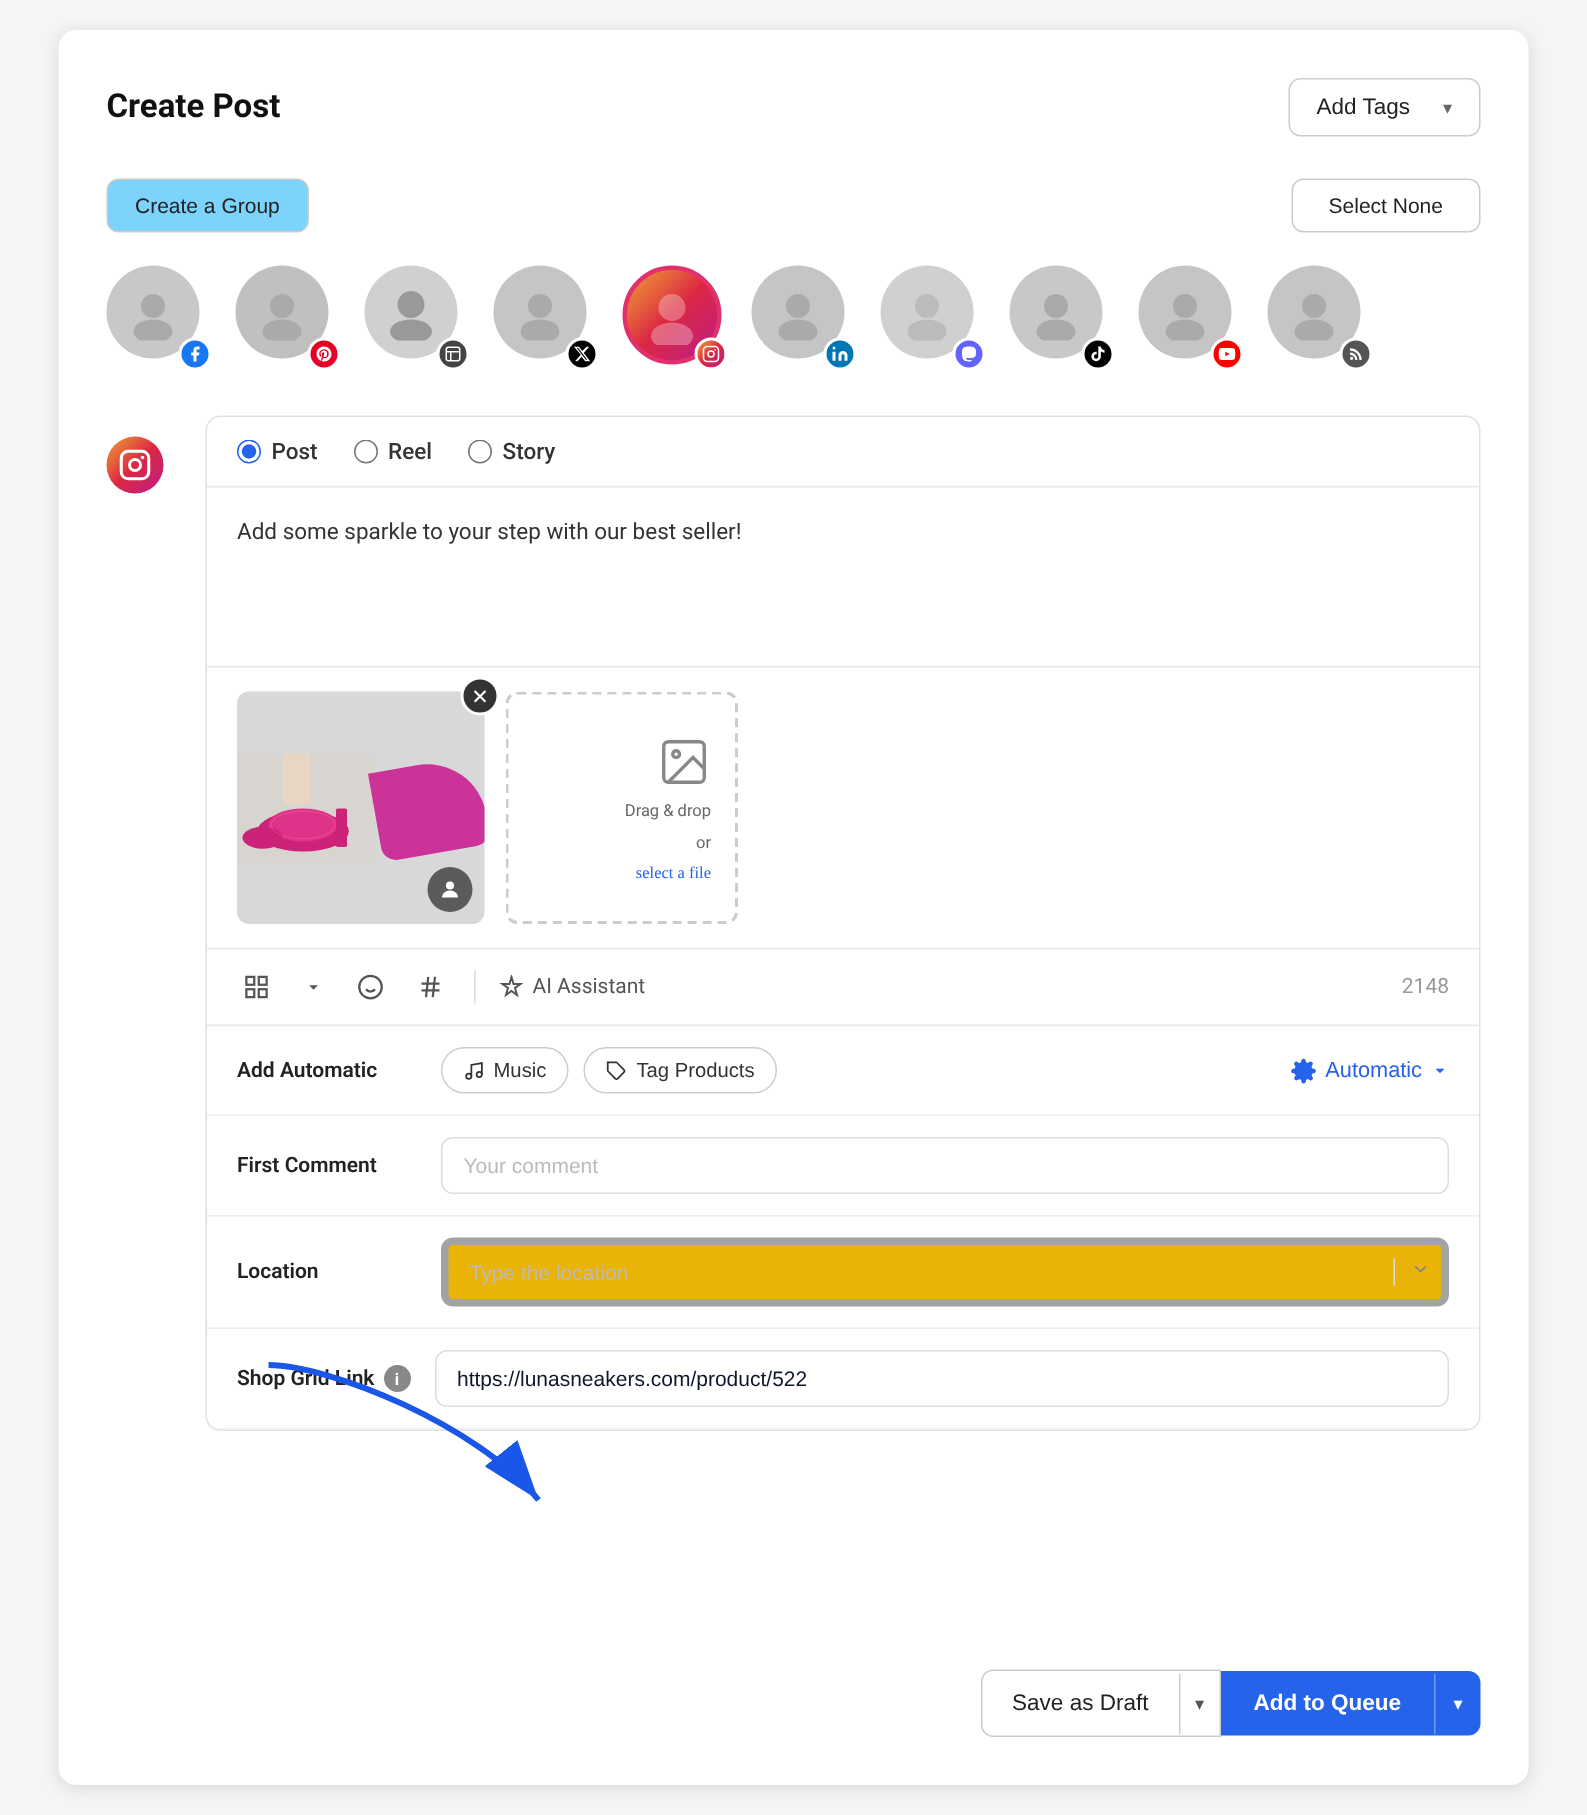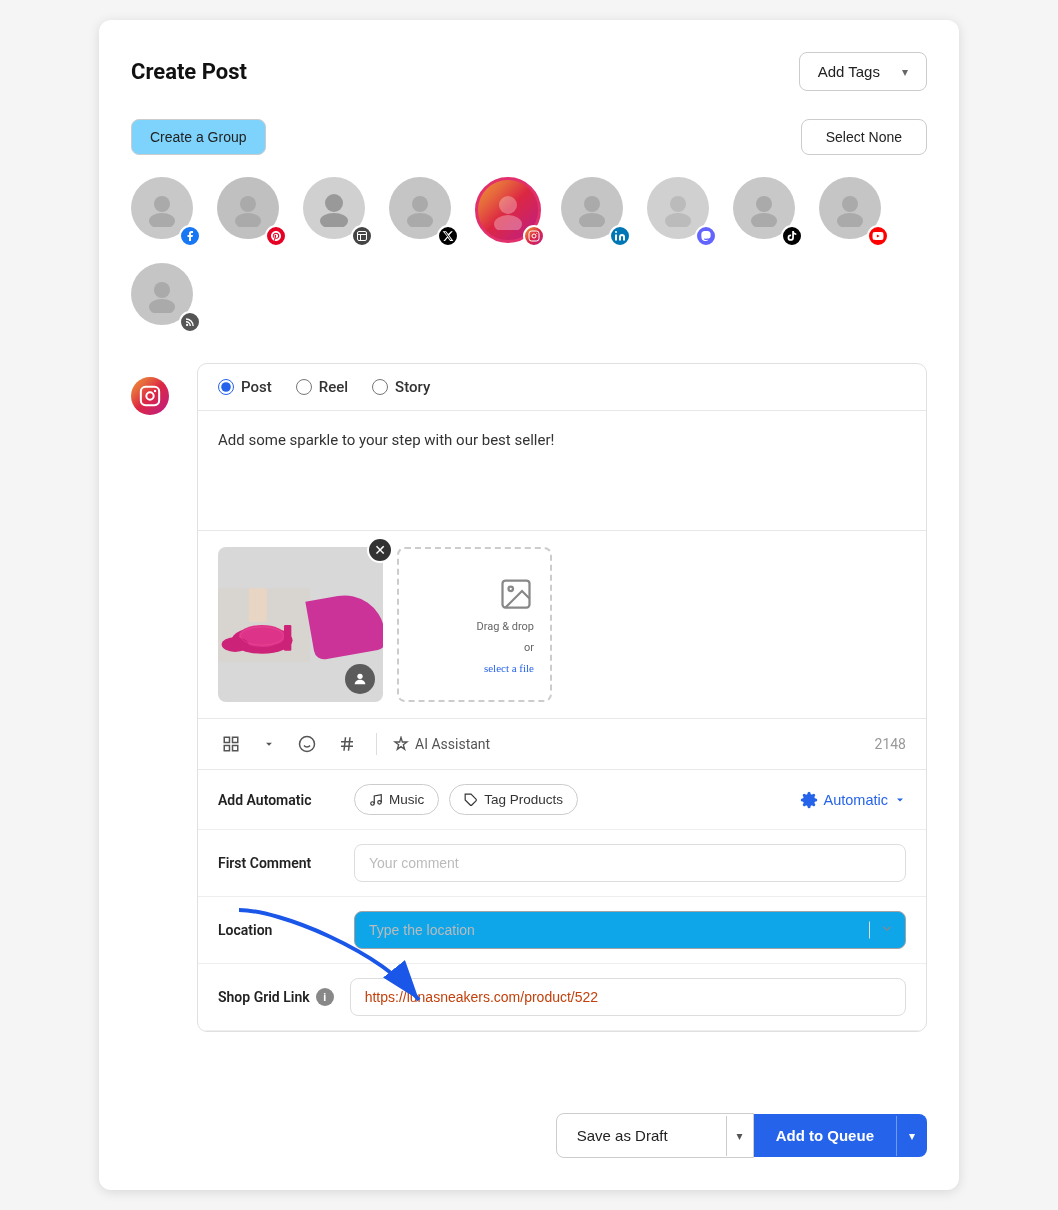--- a/index.html
+++ b/index.html
@@ -7,21 +7,21 @@
       font-family: -apple-system, BlinkMacSystemFont, 'Segoe UI', Roboto, sans-serif;
       background: #f5f5f5;
       display: flex;
       justify-content: center;
       align-items: flex-start;
       min-height: 100vh;
       padding: 20px;
     }
     .page-container {
       background: #fff;
-      width: 860px;
+      width: 980px;
       min-height: 1170px;
       border-radius: 12px;
       box-shadow: 0 2px 12px rgba(0,0,0,0.12);
       padding: 32px 32px 32px 32px;
       position: relative;
     }
     
     .header {
       display: flex;
       justify-content: space-between;
@@ -321,21 +321,21 @@
       color: #222;
       width: 120px;
       flex-shrink: 0;
     }
     .field-input {
       flex: 1;
       border: 1px solid #ddd;
       border-radius: 8px;
       padding: 10px 14px;
       font-size: 14px;
-      color: #c2410c;
+      color: #0f172a;
       outline: none;
       background: #fff;
     }
     .field-input::placeholder {
       color: #bbb;
     }
     .stickers-row {
       display: flex;
       align-items: center;
       gap: 10px;
@@ -366,27 +366,27 @@
       margin-left: auto;
     }
     .location-input-wrap {
       flex: 1;
       position: relative;
       display: flex;
       align-items: center;
     }
     .location-input {
       flex: 1;
-      border: 1px solid #a3a3a3;
+      border: 5px solid #a3a3a3;
       border-radius: 8px;
       padding: 10px 40px 10px 14px;
       font-size: 14px;
       color: #333;
       outline: none;
-      background: #0ea5e9;
+      background: #eab308;
     }
     .location-input::placeholder { color: #bbb; }
     .location-chevron {
       position: absolute;
       right: 12px;
       top: 50%;
       transform: translateY(-50%);
       color: #888;
       font-size: 13px;
       border-left: 1px solid #ddd;
@@ -419,21 +419,20 @@
       align-items: center;
       gap: 0;
     }
     .save-draft-btn {
       display: flex;
       align-items: center;
       border: 1.5px solid #ccc;
       border-radius: 8px 0 0 8px;
       background: #fff;
       cursor: pointer;
-      gap: 38px;
     }
     .save-draft-main {
       padding: 13px 20px;
       font-size: 15px;
       font-weight: 500;
       color: #222;
       border: none;
       background: none;
       cursor: pointer;
     }

